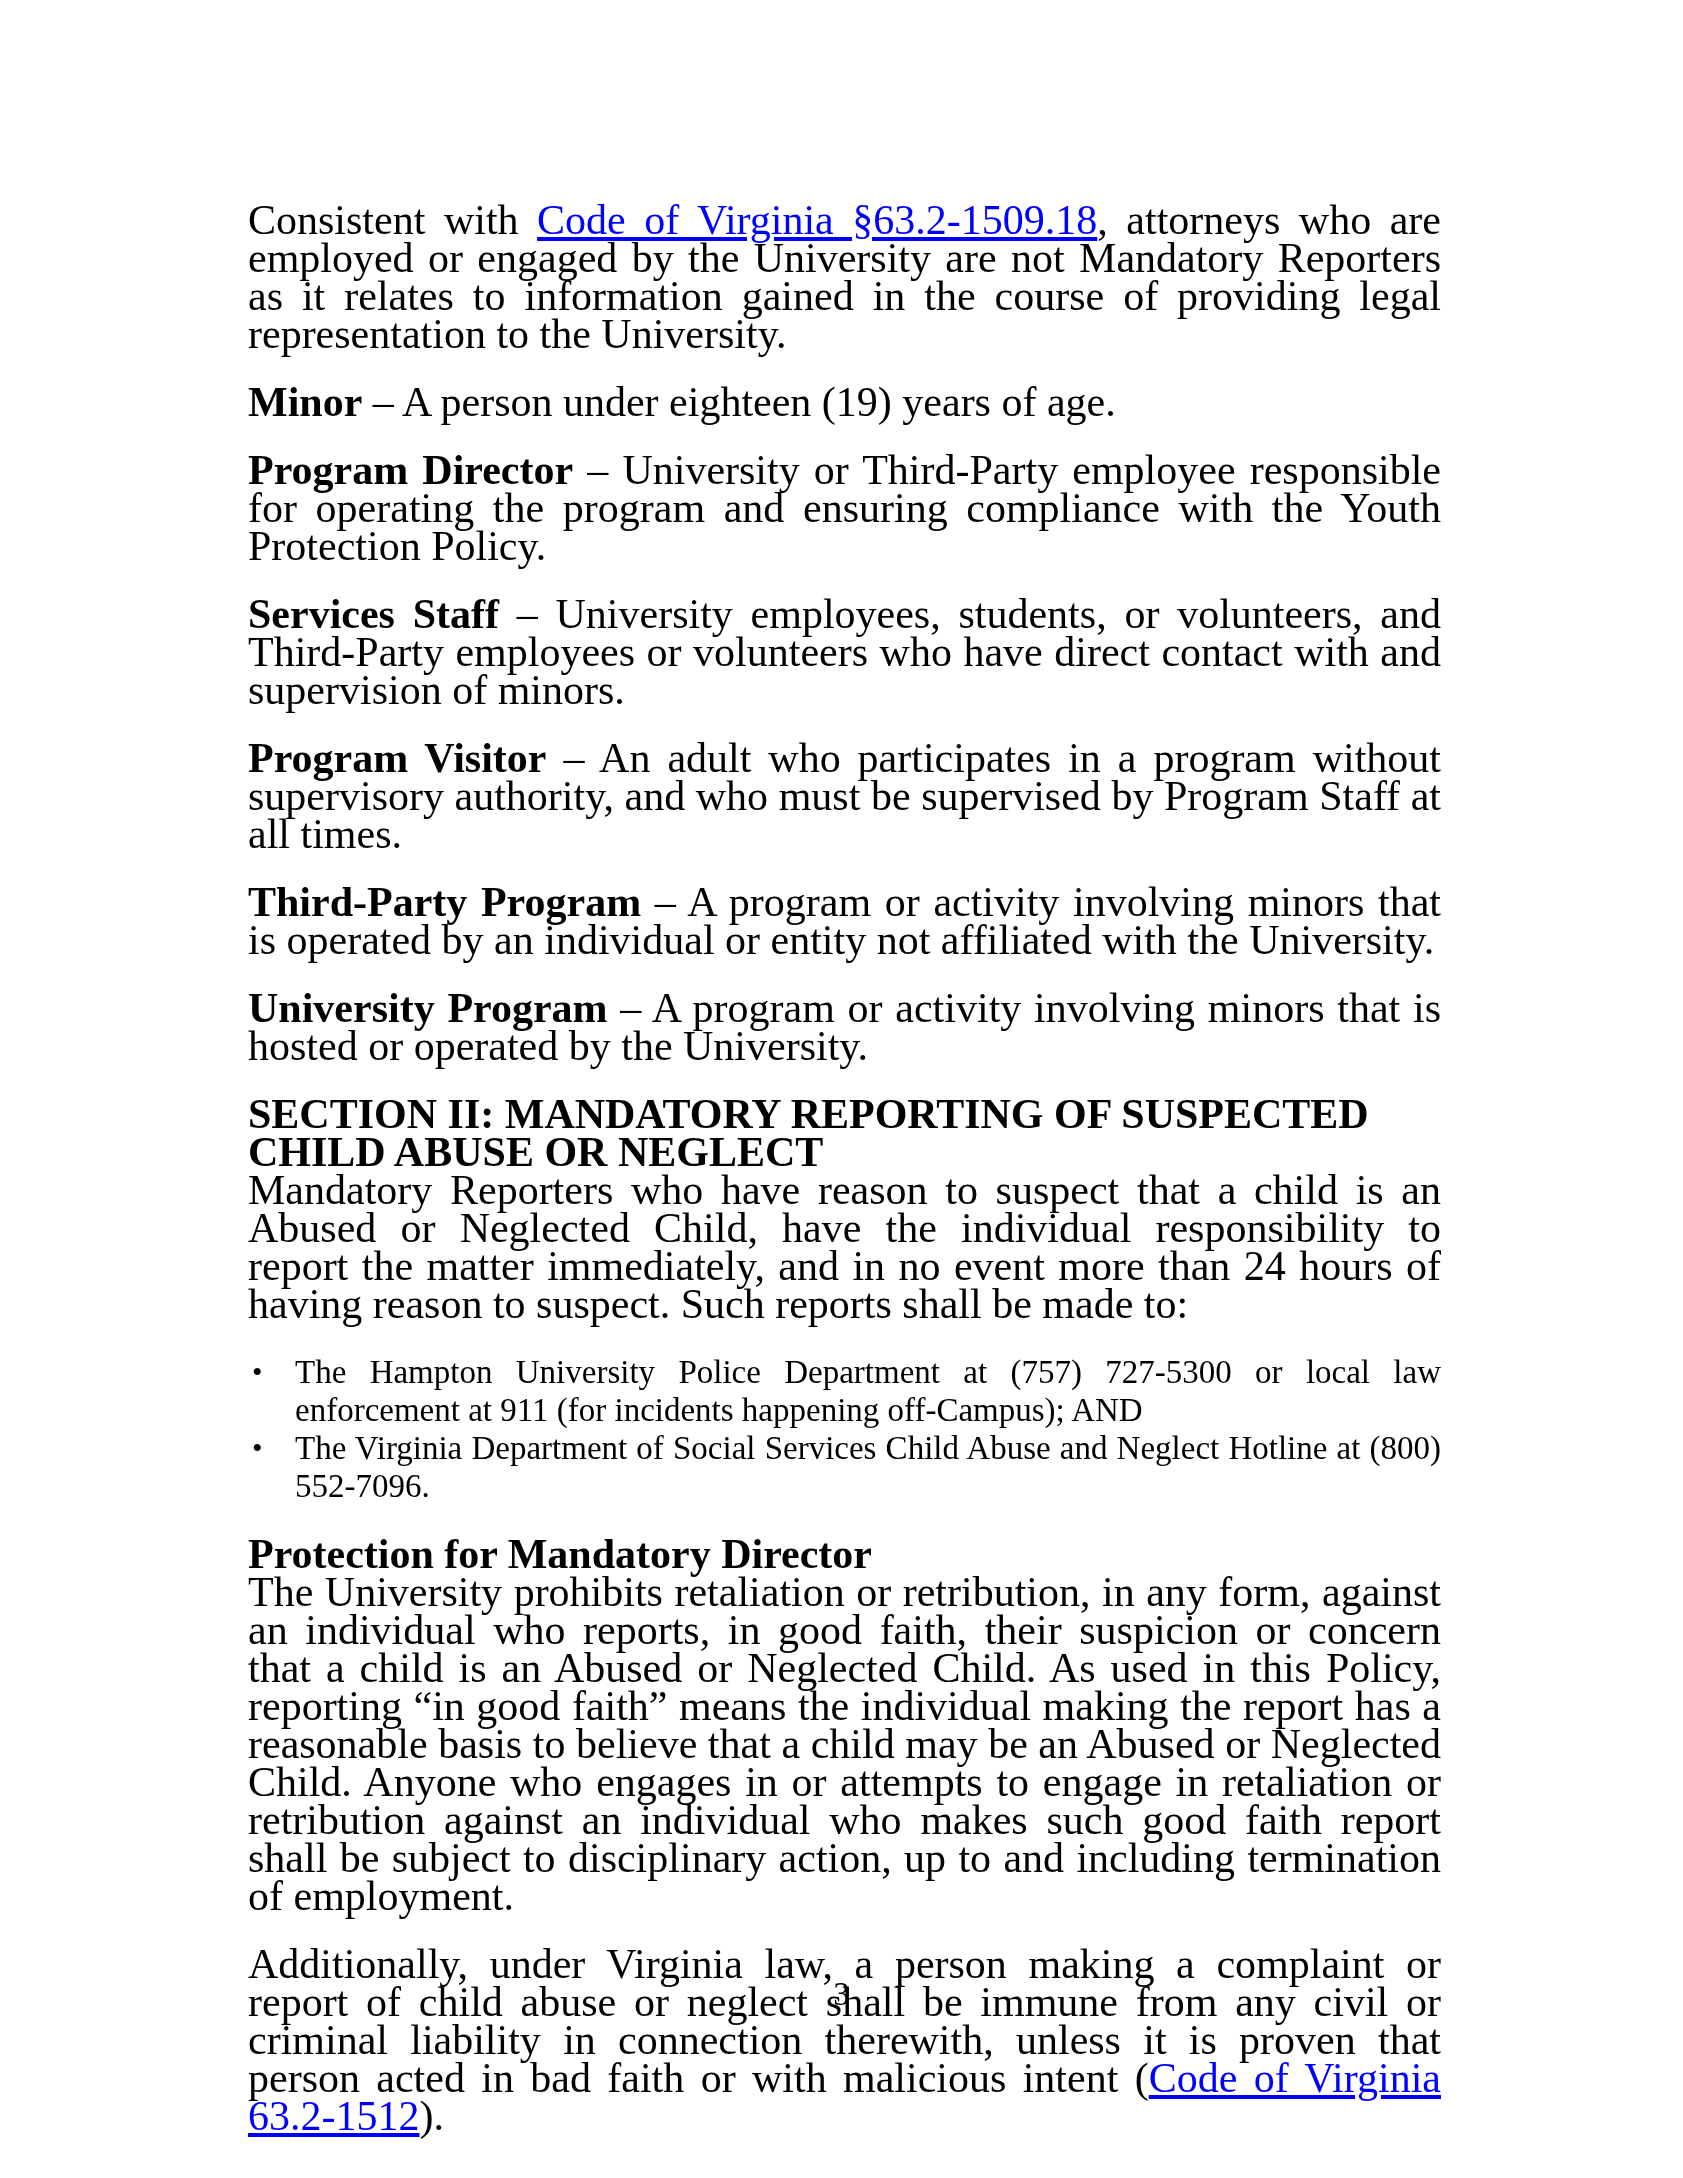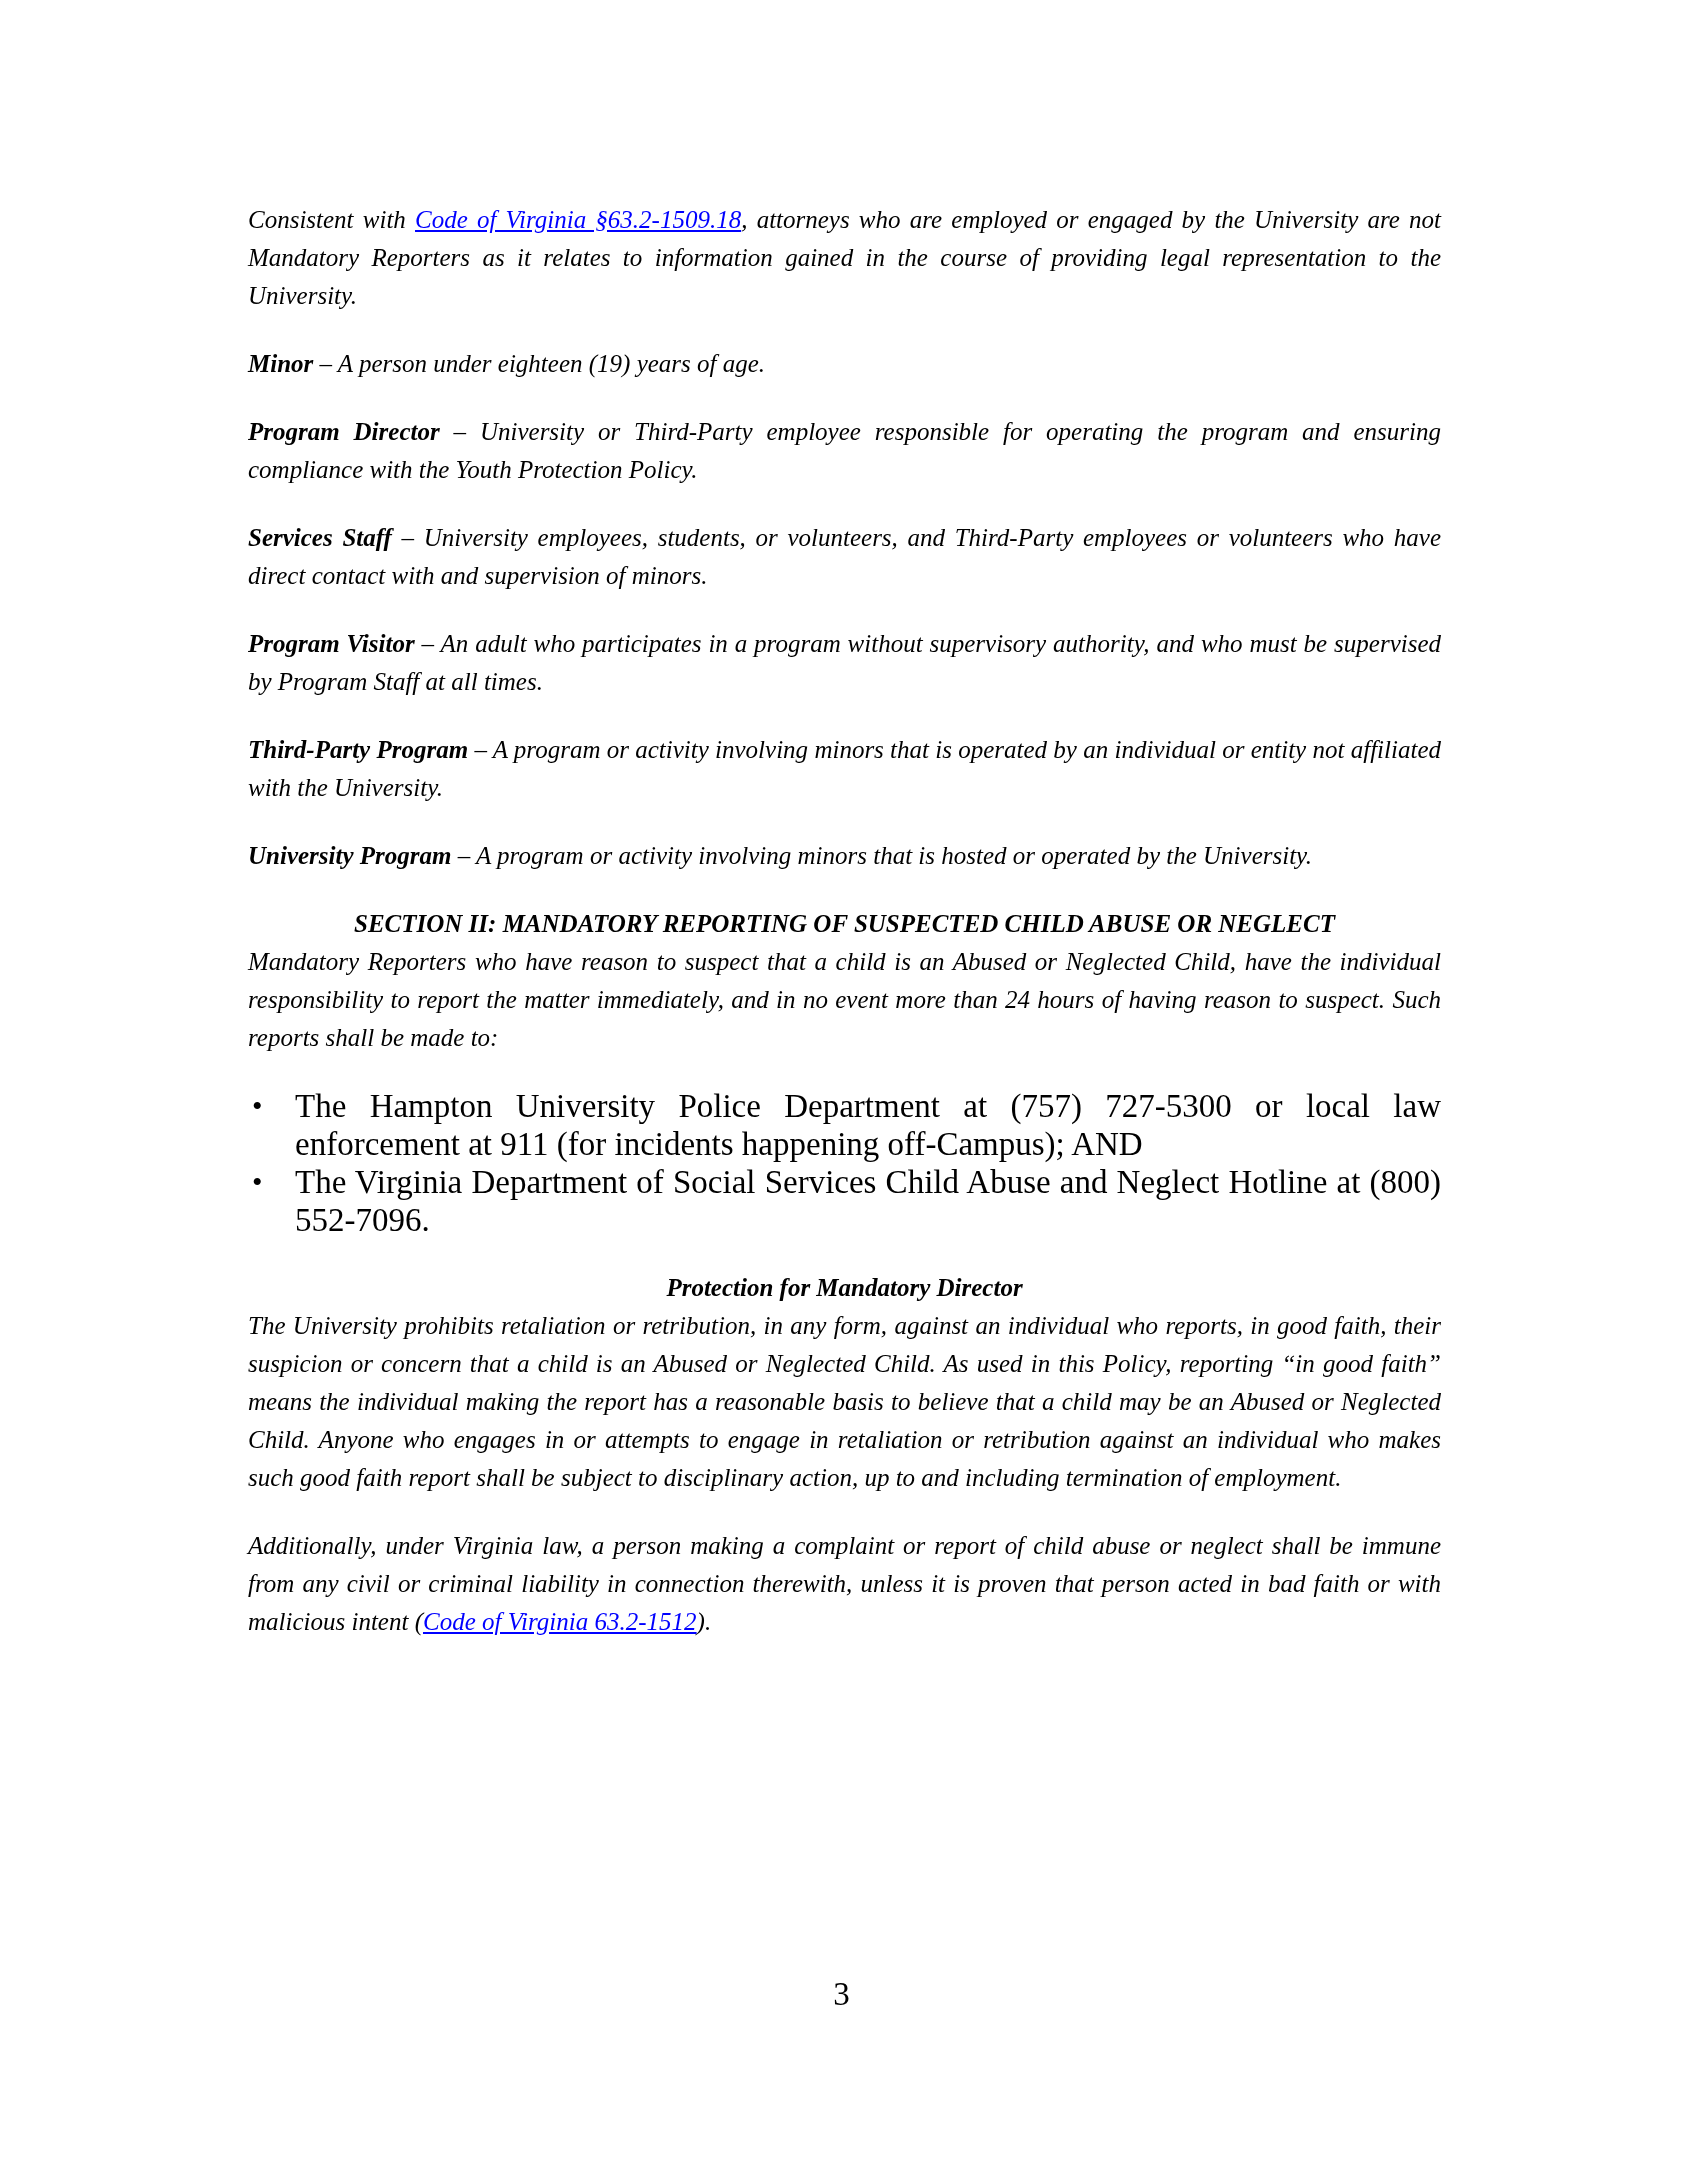--- a/index.html
+++ b/index.html
@@ -12,30 +12,29 @@
     color: #000000;
     overflow: hidden;
   }
   .doc {
     position: absolute;
     left: 248px;
     top: 201px;
     width: 1193px;
   }
   .para {
-    font-size: 25px;
+    font-size: 42px;
     line-height: 38px;
     text-align: justify;
     margin-bottom: 30px;
-    font-style: italic;
   }
   .heading {
     font-weight: bold;
     margin-bottom: 0;
-    text-align: center;
+    text-align: left;
     margin-top: 21px;
   }
   .bold { font-weight: bold; }
   a.link {
     color: #0000FF;
     text-decoration: underline;
     cursor: pointer;
   }
   .bullets { margin-bottom: 30px; }
   .bullet-item {

